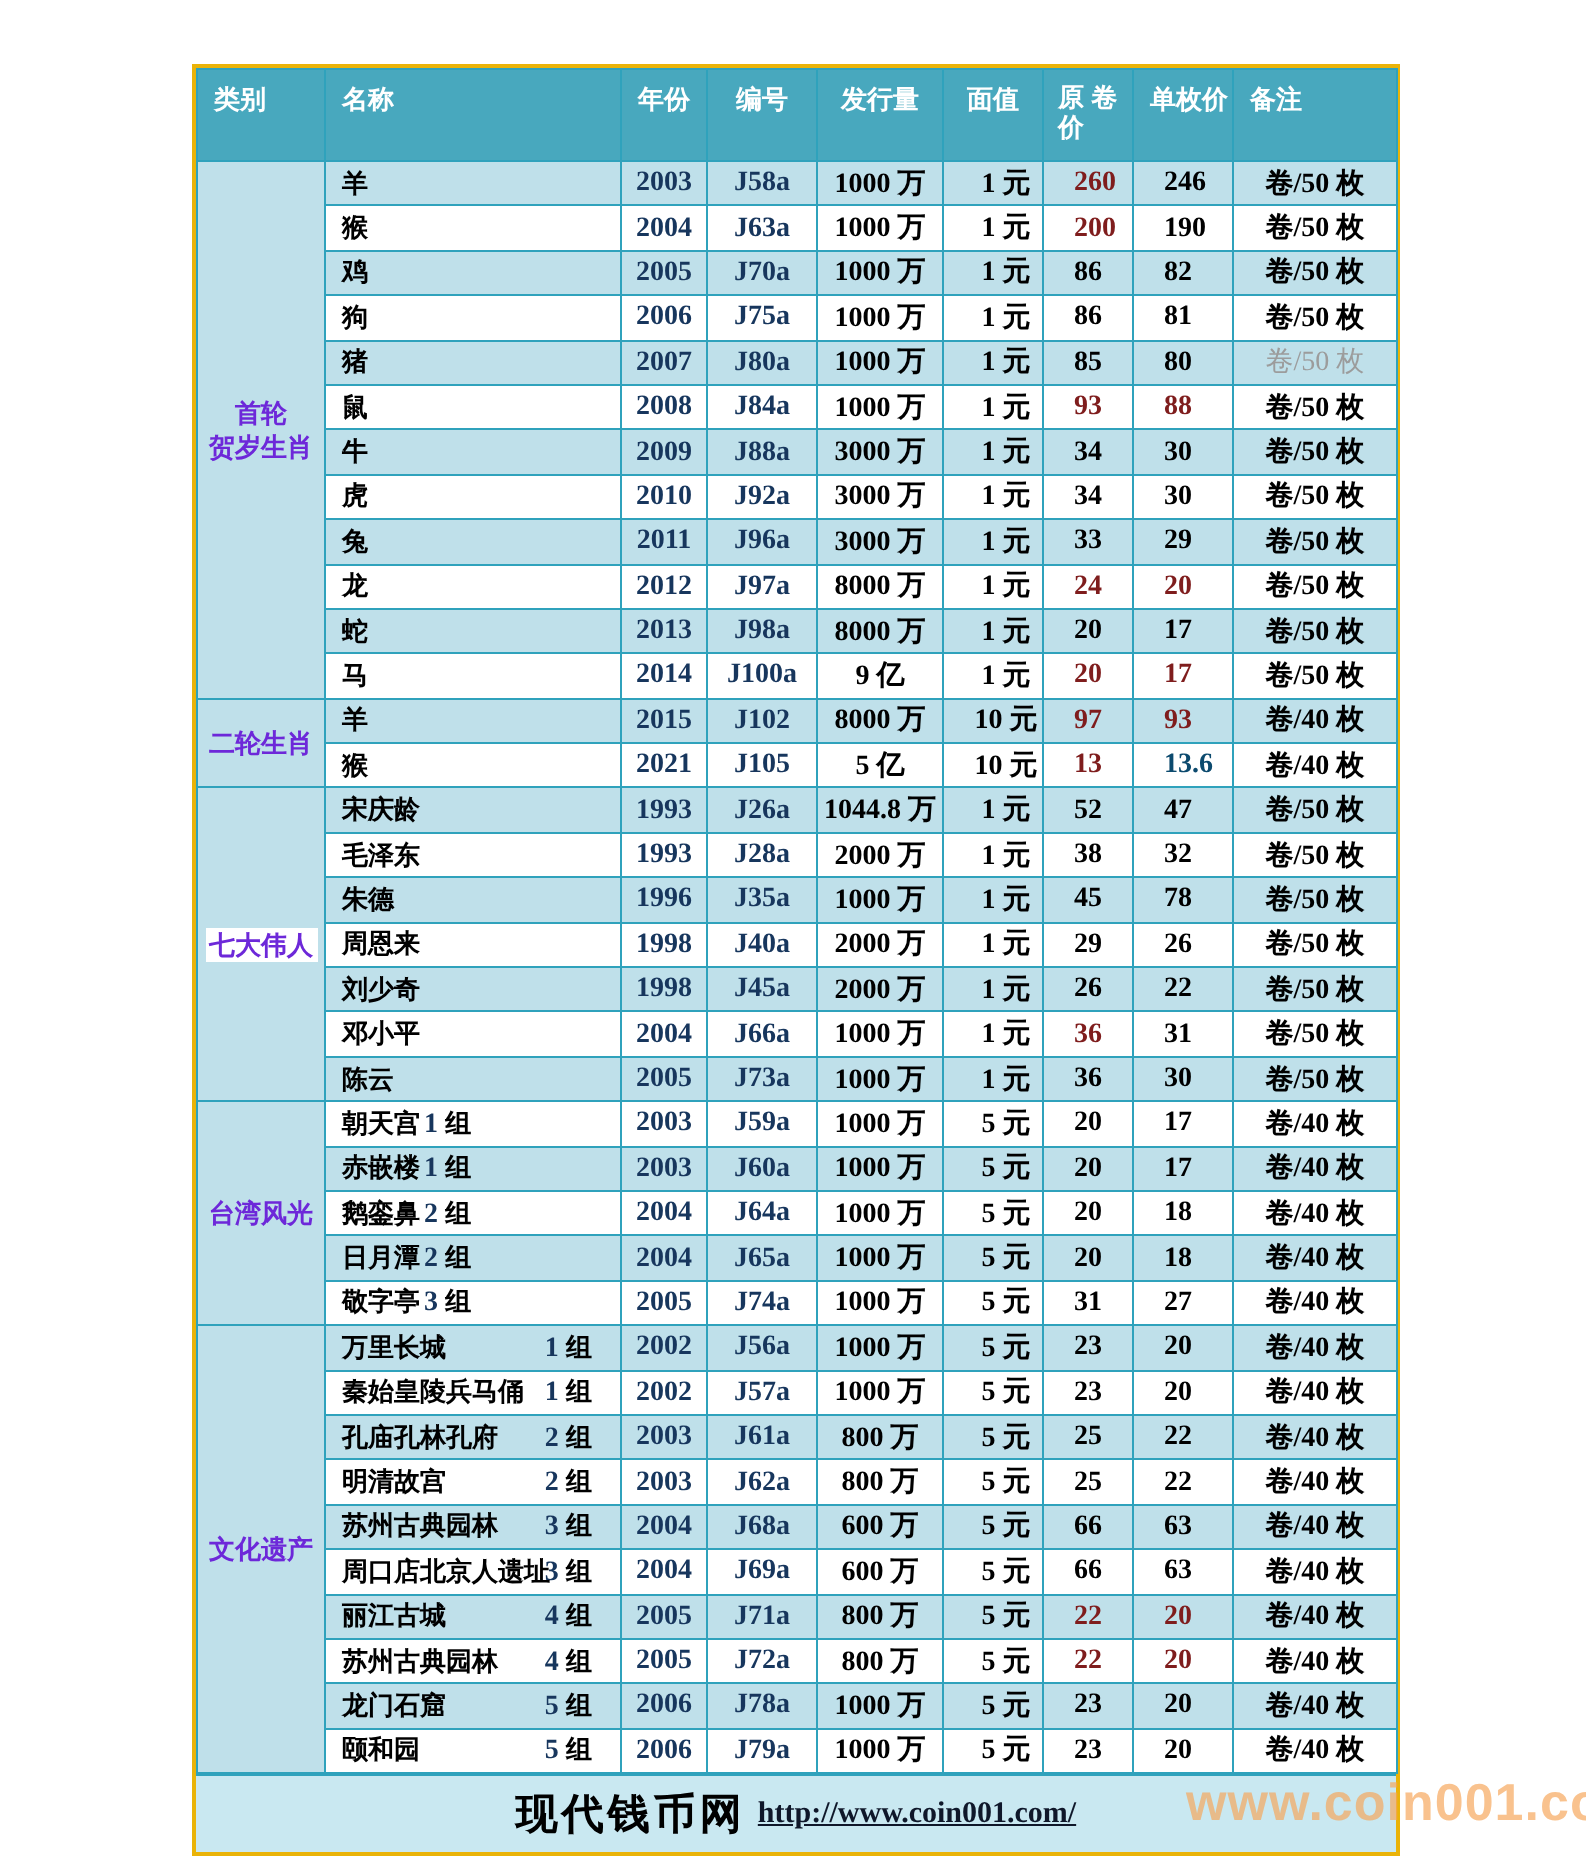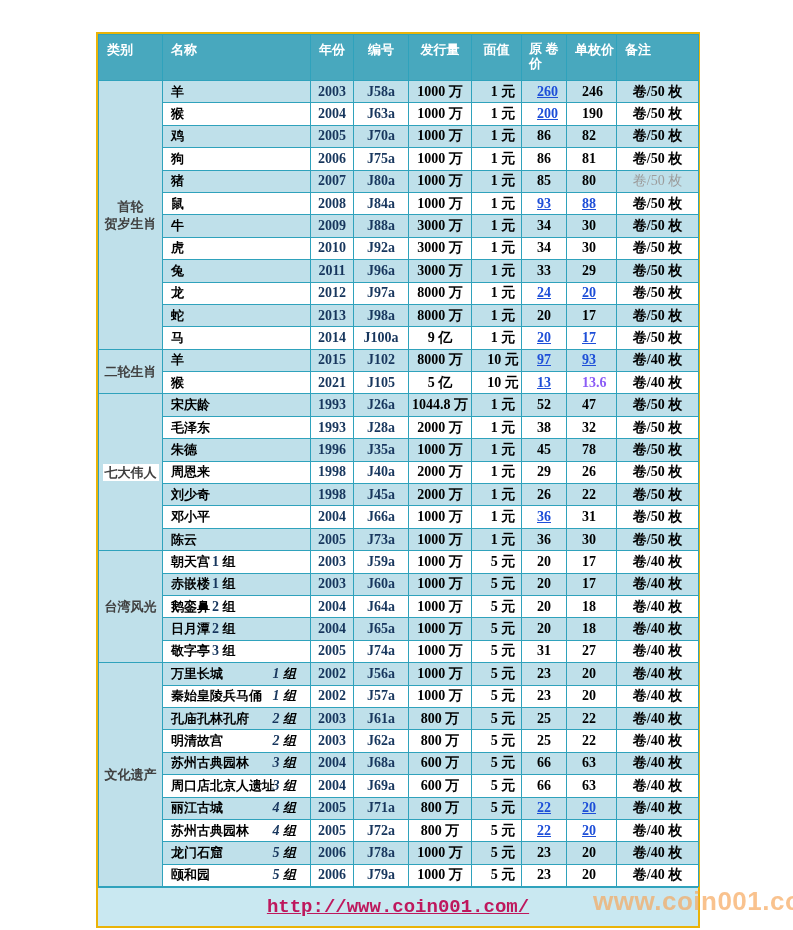--- a/index.html
+++ b/index.html
@@ -23,43 +23,43 @@
     background:#48a8be;color:#ffffff;font-size:13px;font-weight:bold;
     height:39px;vertical-align:top;padding:6px 0 0 0;text-align:center;
   }
   thead th.h-left{text-align:left;padding-left:8px;}
   thead th .h2line{line-height:15px;text-align:left;padding-left:7px;}
   tbody td{height:21.4px;font-size:13px;font-weight:bold;color:#000;padding:0;vertical-align:middle;}
   tr.alt td{background:#bfe0ea;}
   tr:not(.alt) td{background:#ffffff;}
   td.cat{
     background:#bfe0ea !important;text-align:center;font-size:13px;font-weight:bold;
-    color:#404040;vertical-align:middle;line-height:17px;
+    color:#6d28d9;vertical-align:middle;line-height:17px;
   }
   td.cat .cat-hl{display:inline-block;background:#ffffff;padding:0 2px;}
   td.c-name{text-align:left;padding-left:8px;}
   td.c-name.tab{padding-right:14px;}
-  td.c-name.tab .grp{float:right;font-style:italic;}
+  td.c-name.tab .grp{float:right;}
   .grp{margin-left:2px;}
   .num{font-family:"Liberation Serif","DejaVu Serif",serif;font-weight:bold;font-size:14px;}
   .navy{color:#17365d;}
   td.c-year,td.c-code,td.c-issue,td.c-note{text-align:center;}
   td.c-face{text-align:center;padding-left:13px;}
   td.c-price{text-align:left;padding-left:15px;}
-  td .green{color:#1d4ed8;text-decoration:underline;}
-  td .red{color:#8b5cf6;}
+  td .green{color:#7f1d1d;}
+  td .red{color:#0c4a6e;}
   td .muted{color:#9c9c9c;font-weight:normal;}
   .footerbar{
     border-top:1px solid #2fa2bc;background:#c9e8f1;height:38px;
     display:flex;align-items:center;justify-content:center;gap:6px;
   }
   .brand{font-size:21px;font-weight:bold;color:#000;letter-spacing:2px;}
   .site-link{
-    font-family:Liberation Mono, monospace;
-    font-size:19px;color:#be185d;text-decoration:underline;font-weight:bold;
+    font-family:Liberation Serif, serif;
+    font-size:15px;color:#0f172a;text-decoration:underline;font-weight:bold;
   }
   .watermark{
     position:absolute;left:593px;top:886px;z-index:9;
     font-size:26px;font-weight:bold;letter-spacing:0.5px;
     color:rgba(246,165,88,0.68);
     font-family:"Liberation Sans","DejaVu Sans",sans-serif;
   }
 </style>
 </head>
 <body>
@@ -465,17 +465,18 @@
             <td class="c-code"><span class="num navy">J79a</span></td>
             <td class="c-issue"><span class="num">1000 万</span></td>
             <td class="c-face"><span class="num">5 元</span></td>
             <td class="c-price"><span class="num">23</span></td>
             <td class="c-price"><span class="num">20</span></td>
             <td class="c-note"><span class="num">卷/40 枚</span></td>
           </tr>
         </tbody>
     </table>
     <div class="footerbar">
+      <span class="brand">现代钱币网</span>
       <a class="site-link" href="#">http://www.coin001.com/</a>
     </div>
   </div>
   <div class="watermark">www.coin001.com</div>
 </div>
 
 </body></html>

